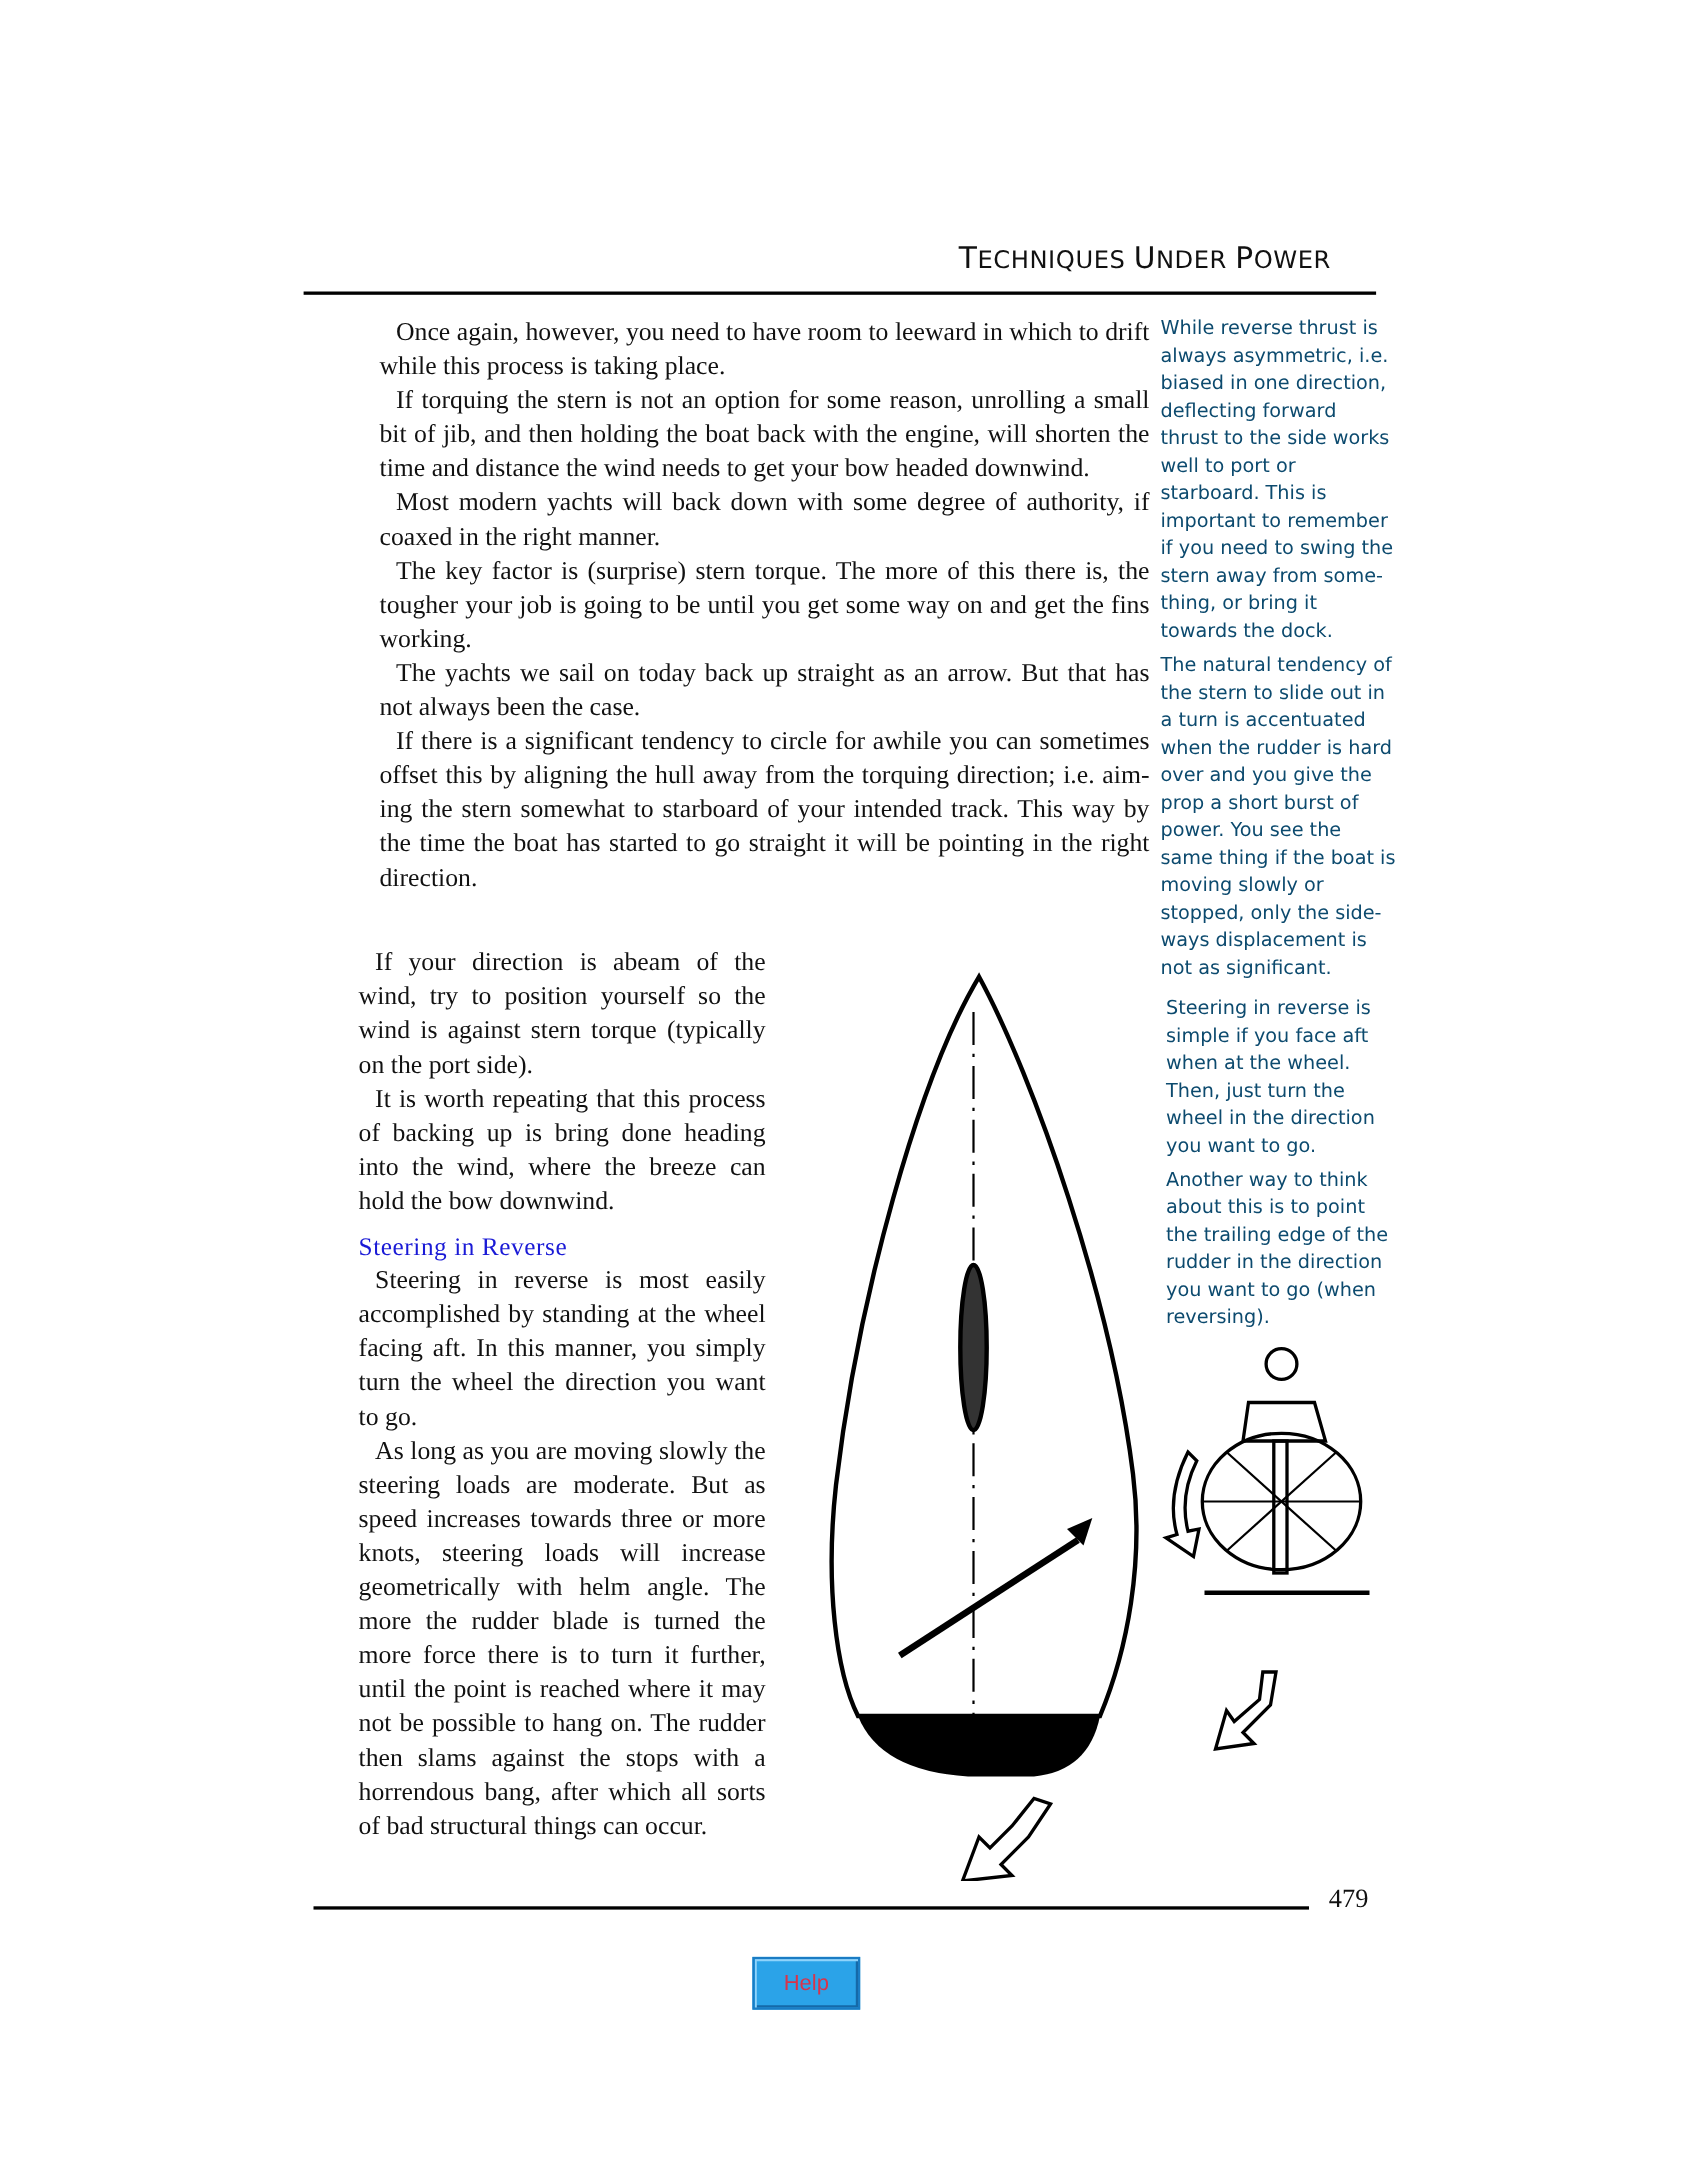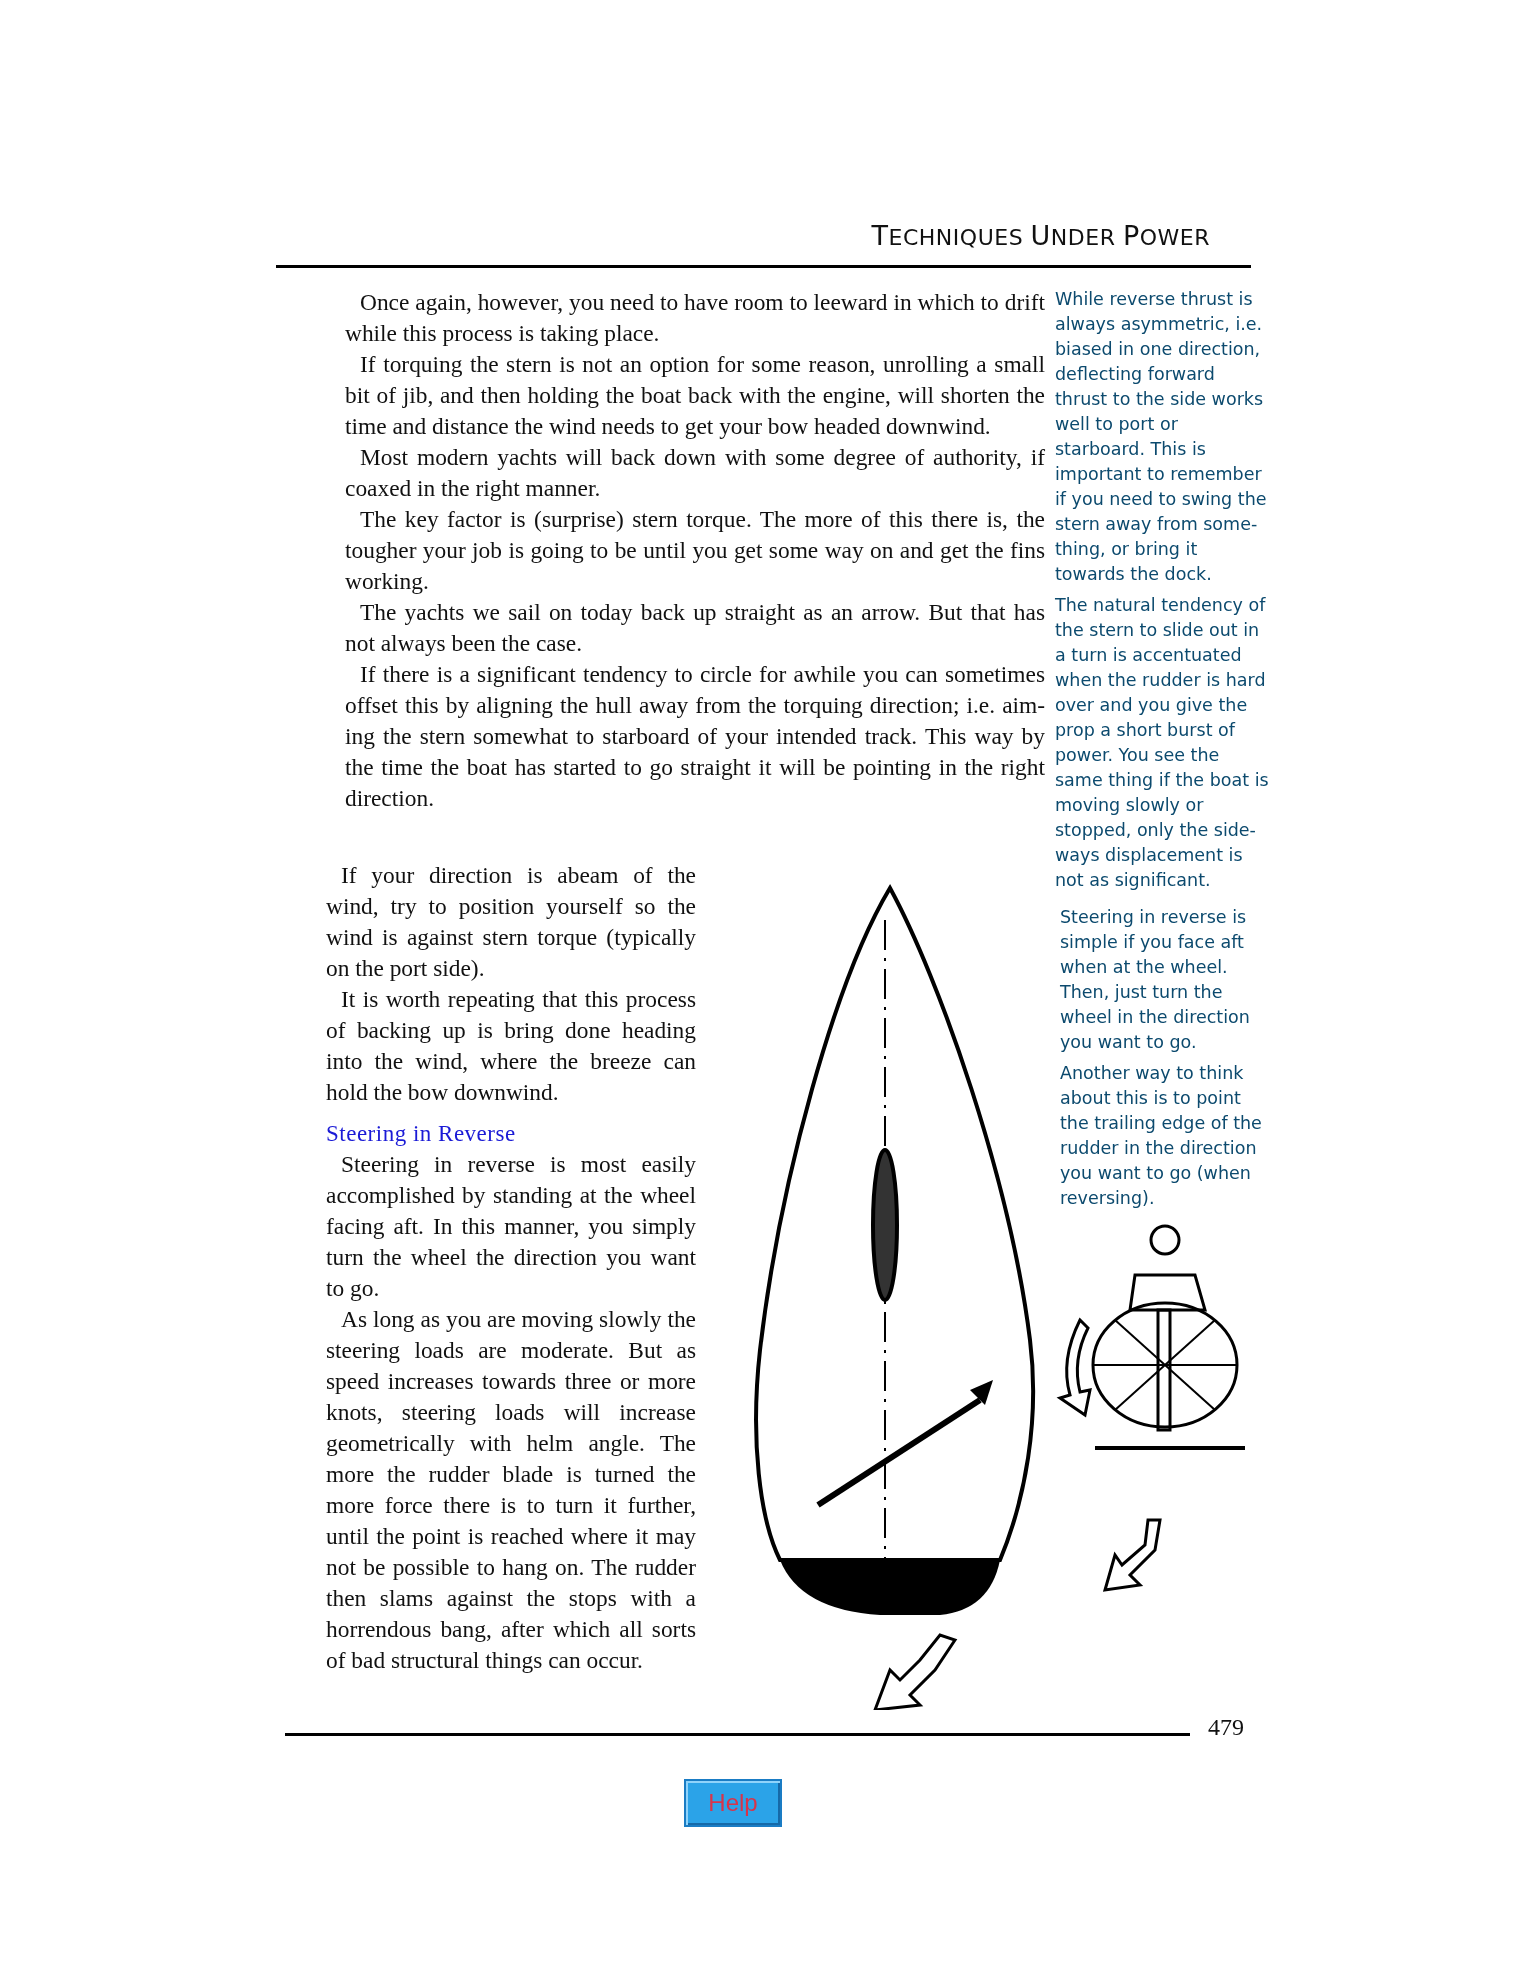--- a/index.html
+++ b/index.html
@@ -22,21 +22,21 @@
   .sn1 { left: 1055px; top: 287px; width: 215px; }
   .sn2 { left: 1060px; top: 905px; width: 210px; }
 
   .illus { position: absolute; }
   .boat { left: 740px; top: 880px; width: 330px; height: 830px; }
   .helm { left: 1040px; top: 1220px; width: 230px; height: 400px; }
 
   .foot-rule { position: absolute; left: 285px; top: 1733px; width: 905px; height: 3px; background: #000; }
   .page-num { position: absolute; left: 1208px; top: 1714px; font-size: 24px; font-family: "Liberation Serif", serif; }
 
-  .help-btn { position: absolute; left: 684px; top: 1779px; width: 98px; height: 48px; box-sizing: border-box; background: #2ba3e8; border: 2px solid #1a7cc4; box-shadow: inset 2px 2px 0 #8fd3fb, inset -2px -2px 0 #1569a8; color: #d8344a; font-family: "Liberation Sans", sans-serif; font-size: 24px; display: flex; align-items: center; justify-content: center; cursor: pointer; }
+  .help-btn { position: absolute; left: 684px; top: 1779px; width: 98px; height: 48px; box-sizing: border-box; background: #2ba3e8; border: 2px solid #1a7cc4; box-shadow: inset 2px 2px 0 #8fd3fb, inset -2px -2px 0 #1569a8; color: #d8344a; font-family: "Liberation Sans", sans-serif; font-size: 20px; display: flex; align-items: center; justify-content: center; cursor: pointer; }
 </style>
 </head>
 <body>
 
 <div class="running-head"><span class="big">T</span><span>ECHNIQUES </span><span class="big">U</span><span>NDER </span><span class="big">P</span><span>OWER</span></div>
 <div class="head-rule"></div>
 
 <div class="main-col">
   <p>Once again, however, you need to have room to leeward in which to drift while this process is taking place.</p>
   <p>If torquing the stern is not an option for some reason, unrolling a small bit of jib, and then holding the boat back with the engine, will shorten the time and distance the wind needs to get your bow headed downwind.</p>

